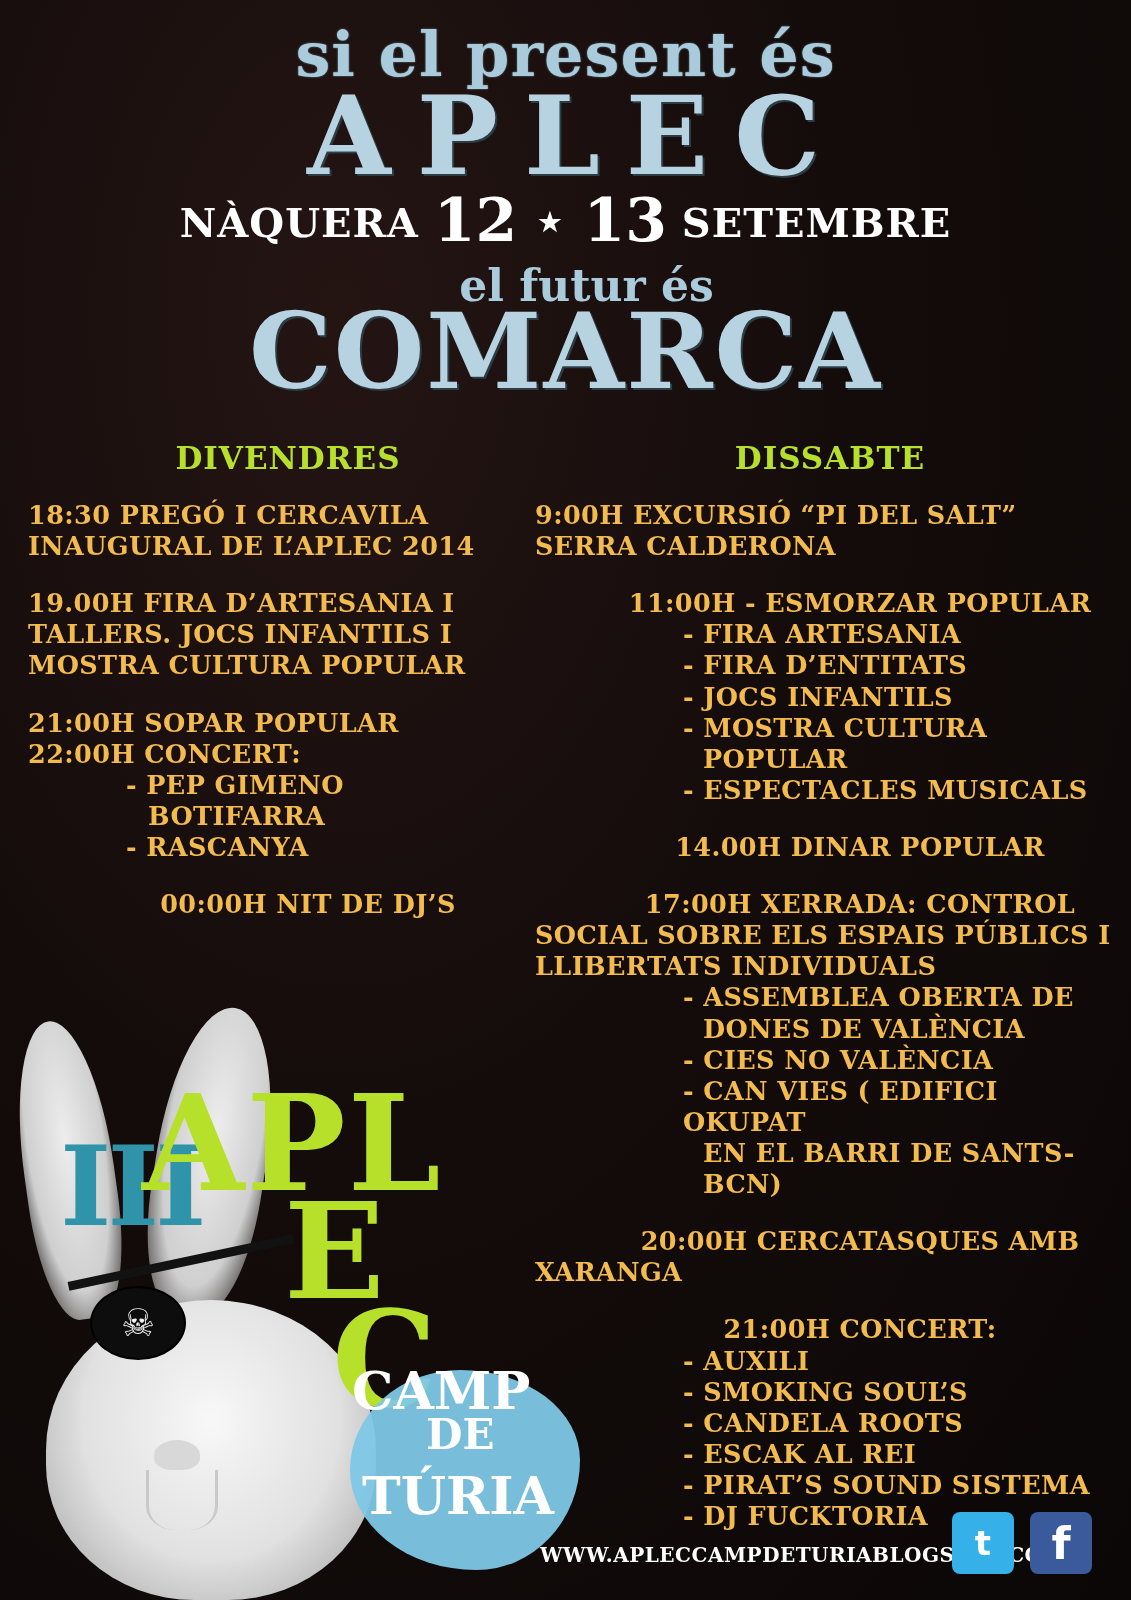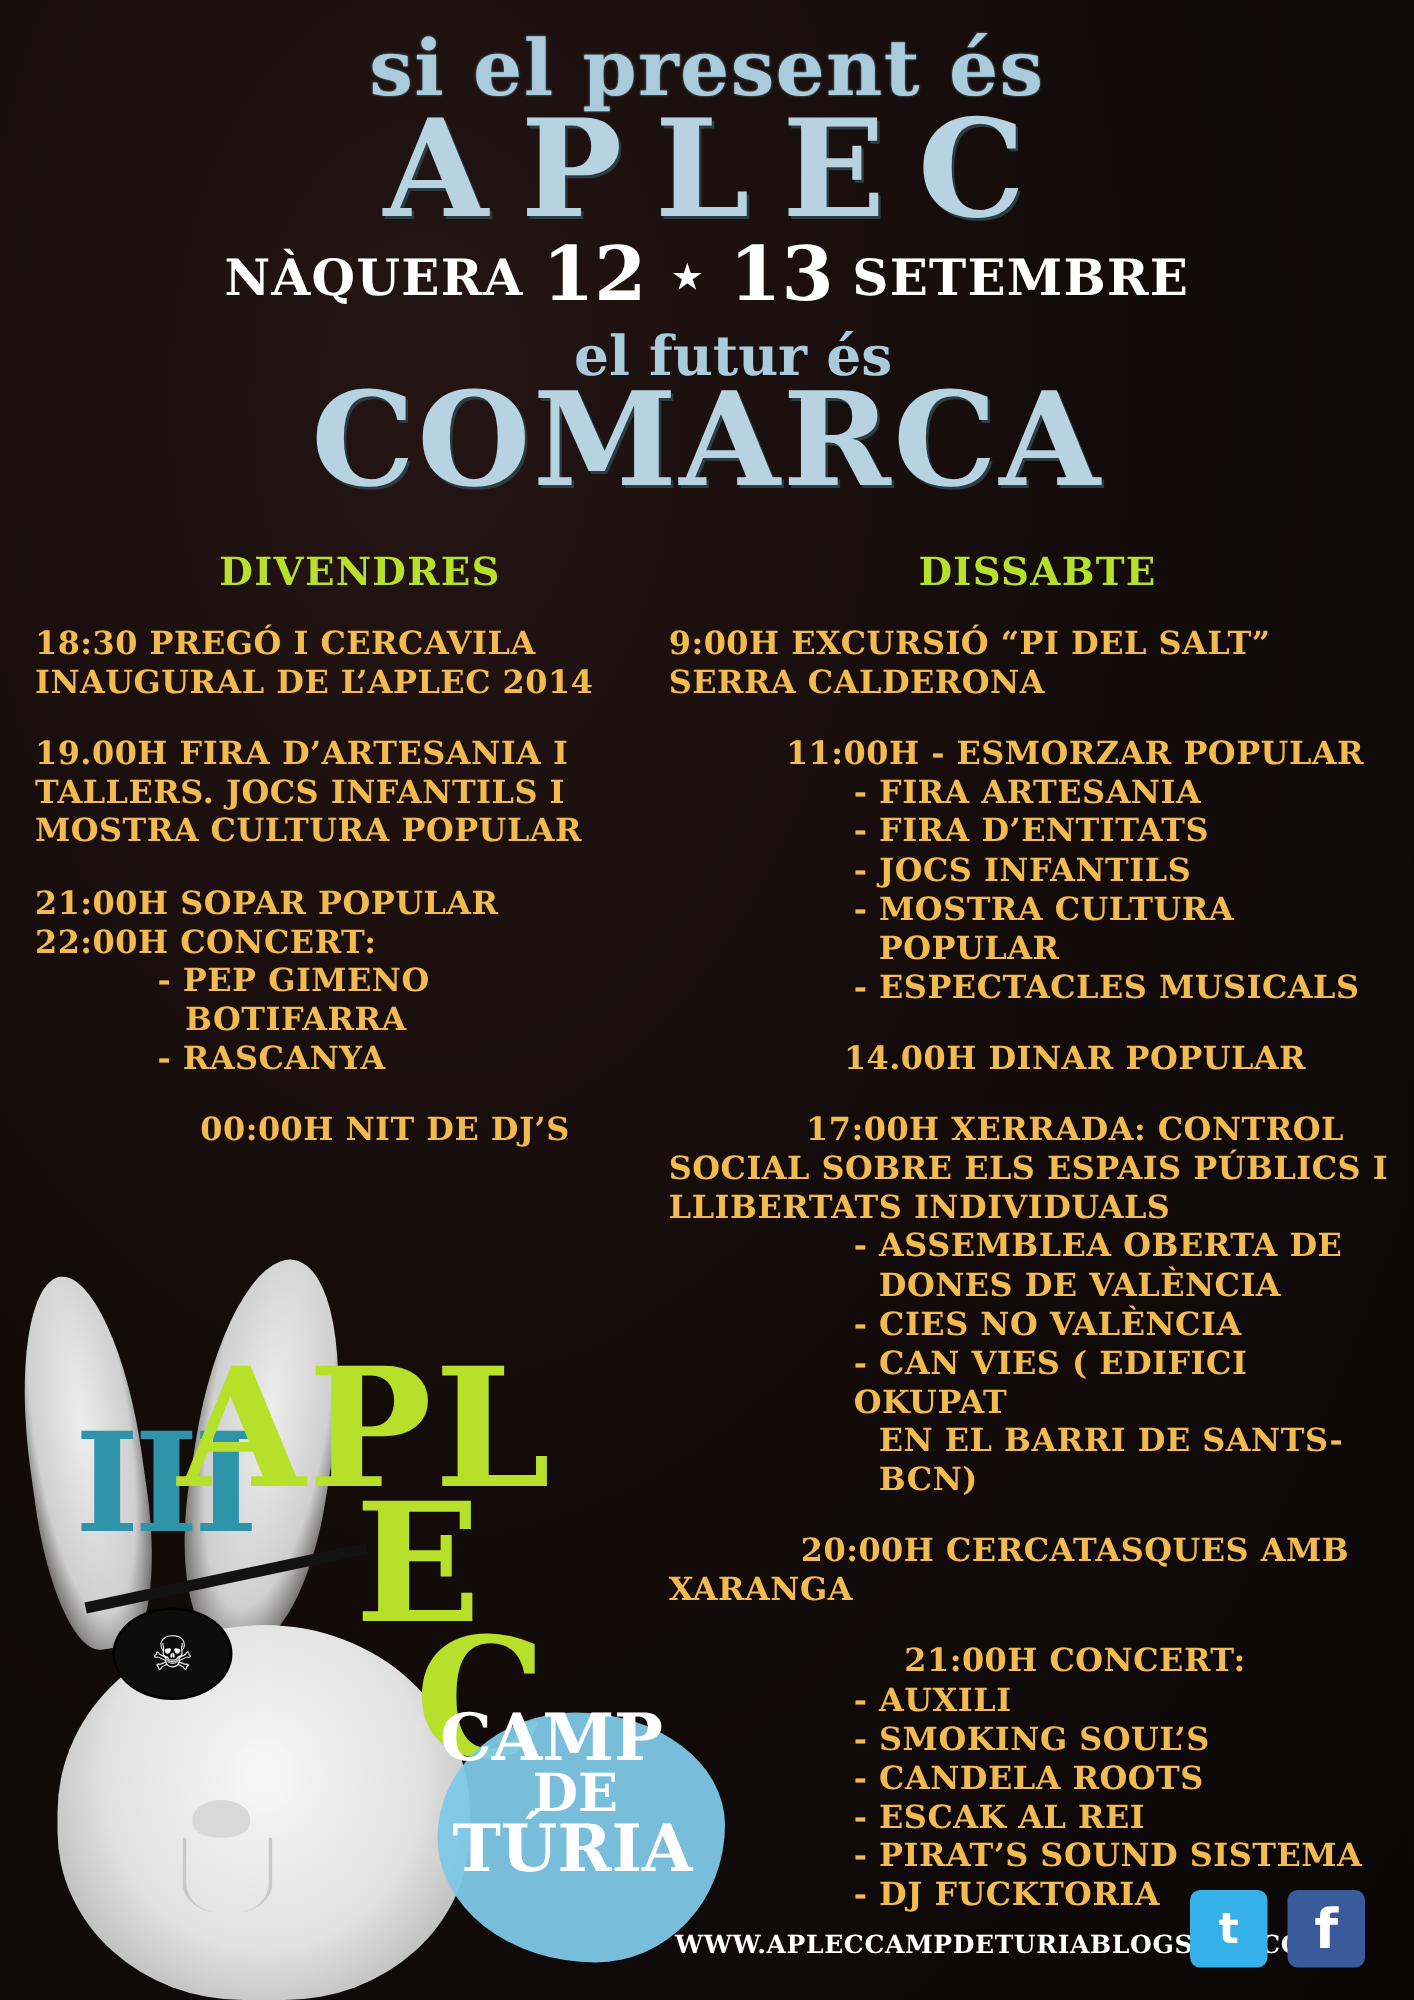--- a/index.html
+++ b/index.html
@@ -177,21 +177,21 @@
     position:absolute;left:290px;top:280px;width:230px;height:200px;
     background:#7ec8e6;border-radius:48% 52% 45% 55%/50% 45% 55% 50%;
     opacity:.95;
   }
   .logo-camp{
     position:absolute;left:292px;top:276px;
     color:#ffffff;font-family:"DejaVu Serif", serif;font-weight:bold;
     font-size:52px;line-height:0.95;
   }
   .logo-camp .c2{display:block;padding-left:74px;font-size:42px;}
-  .logo-camp .c3{display:block;padding-left:10px;font-size:52px;}
+  .logo-camp .c3{display:block;padding-left:10px;font-size:52px;margin-top:16px;}
 
   
   .site{
     position:absolute;left:540px;top:1543px;
     color:#ffffff;font-family:"DejaVu Serif", serif;font-weight:bold;
     font-size:20px;letter-spacing:0.5px;
   }
   .social{position:absolute;top:1512px;left:952px;width:160px;height:70px;}
   .soc{
     position:absolute;top:0;width:62px;height:62px;border-radius:8px;

